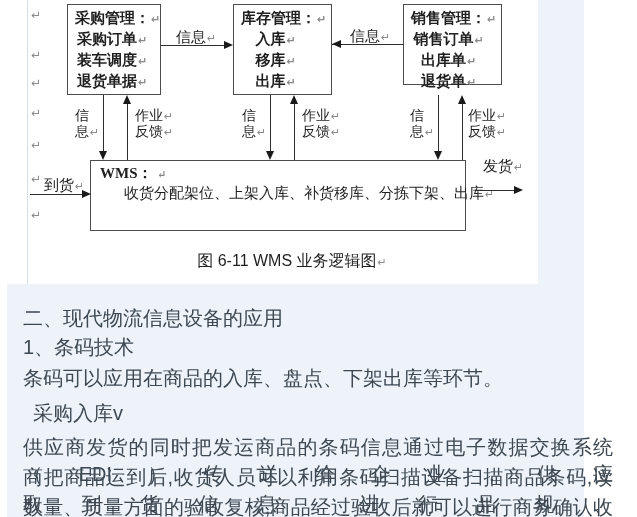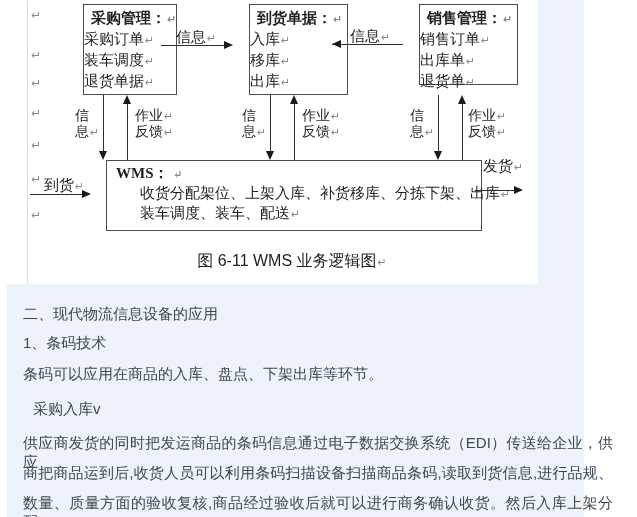--- a/index.html
+++ b/index.html
@@ -11,41 +11,41 @@
     position:relative;width:637px;height:517px;overflow:hidden;
     background:#ffffff;
   }
   .abs{position:absolute;}
   
   #panel{left:7px;top:0;width:577px;height:517px;background:#edf3f9;}
   
   #diagram{left:7px;top:0;width:531px;height:284px;background:#ffffff;color:#1f1f1f;font-size:15px;}
   #diagram .faint-edge{position:absolute;left:20px;top:0;width:1px;height:284px;background:#d3dfeb;}
   
-  .dbox{position:absolute;border:1px solid #4d4d4d;background:#fff;box-sizing:border-box;margin-left:16px;}
+  .dbox{position:absolute;border:1px solid #4d4d4d;background:#fff;box-sizing:border-box;}
   .dbox .t{font-weight:bold;padding:4px 0 0 7px;white-space:nowrap;}
-  .dbox .it{text-align:left;line-height:21px;white-space:nowrap;}
+  .dbox .it{text-align:center;line-height:21px;white-space:nowrap;font-weight:bold;}
   
   .hline{position:absolute;height:1px;background:#2e2e2e;}
   .vline{position:absolute;width:1px;background:#2e2e2e;}
   .ah{position:absolute;width:0;height:0;}
   .ah.right{border-top:4px solid transparent;border-bottom:4px solid transparent;border-left:9px solid #1a1a1a;}
   .ah.left{border-top:4px solid transparent;border-bottom:4px solid transparent;border-right:9px solid #1a1a1a;}
   .ah.down{border-left:4px solid transparent;border-right:4px solid transparent;border-top:9px solid #1a1a1a;}
   .ah.up{border-left:4px solid transparent;border-right:4px solid transparent;border-bottom:9px solid #1a1a1a;}
   
   .ret{color:#8a8a8a;font-size:11px;line-height:1;vertical-align:baseline;margin-left:1px;}
   .mmark{position:absolute;color:#8a8a8a;font-size:12px;}
   .lbl{position:absolute;white-space:nowrap;}
   .col-lbl{position:absolute;line-height:16px;font-size:14px;white-space:nowrap;}
   #wmsbox .wt{font-family:"Liberation Serif","DejaVu Serif",serif;font-weight:bold;padding:3px 0 0 9px;}
   #wmsbox .wl{padding-left:33px;line-height:20px;white-space:nowrap;}
   .caption{position:absolute;left:90px;top:251px;width:390px;text-align:center;font-size:16px;white-space:nowrap;}
   
-  .bl{position:absolute;left:23px;color:#3d4852;font-size:15px;white-space:nowrap;}
+  .bl{position:absolute;left:23px;color:#3d4852;font-size:20px;white-space:nowrap;}
   .just{width:590px;white-space:normal;text-align:justify;text-align-last:justify;}
 </style>
 </head>
 <body>
 
 <div id="stage">
   <div id="panel" class="abs"></div>
 
   <div id="diagram" class="abs">
     <div class="faint-edge"></div>
@@ -59,21 +59,21 @@
     <span class="mmark" style="left:24px;top:208px">↵</span>
 
     <div class="dbox" style="left:60px;top:4px;width:94px;height:91px">
       <div class="t"><span>采购管理：</span><span class="ret">↵</span></div>
       <div class="it" style="padding-right:4px"><span>采购订单</span><span class="ret">↵</span></div>
       <div class="it" style="padding-right:4px"><span>装车调度</span><span class="ret">↵</span></div>
       <div class="it" style="padding-right:4px"><span>退货单据</span><span class="ret">↵</span></div>
     </div>
 
     <div class="dbox" style="left:226px;top:4px;width:99px;height:91px">
-      <div class="t"><span>到货单据：</span><span class="ret">↵</span></div>
+      <div class="t"><span>库存管理：</span><span class="ret">↵</span></div>
       <div class="it" style="padding-right:14px"><span>入库</span><span class="ret">↵</span></div>
       <div class="it" style="padding-right:14px"><span>移库</span><span class="ret">↵</span></div>
       <div class="it" style="padding-right:14px"><span>出库</span><span class="ret">↵</span></div>
     </div>
 
     <div class="dbox" style="left:396px;top:4px;width:99px;height:81px">
       <div class="t"><span>销售管理：</span><span class="ret">↵</span></div>
       <div class="it" style="padding-right:8px"><span>销售订单</span><span class="ret">↵</span></div>
       <div class="it" style="padding-right:8px"><span>出库单</span><span class="ret">↵</span></div>
       <div class="it" style="padding-right:8px"><span>退货单</span><span class="ret">↵</span></div>
@@ -104,21 +104,20 @@
     <div class="vline" style="left:431px;top:95px;height:57px"></div>
     <div class="ah down" style="left:427px;top:151px"></div>
     <div class="vline" style="left:455px;top:104px;height:56px"></div>
     <div class="ah up" style="left:451px;top:95px"></div>
     <div class="col-lbl" style="left:403px;top:107px"><span>信</span><br><span>息</span><span class="ret">↵</span></div>
     <div class="col-lbl" style="left:461px;top:107px"><span>作业</span><span class="ret">↵</span><br><span>反馈</span><span class="ret">↵</span></div>
 
     <div id="wmsbox" class="dbox" style="left:83px;top:160px;width:376px;height:71px">
       <div class="wt"><span>WMS：</span> <span class="ret">↵</span></div>
       <div class="wl"><span>收货分配架位、上架入库、补货移库、分拣下架、出库</span><span class="ret">↵</span></div>
-      <div class="wl"><span>装车调度、装车、配送</span><span class="ret">↵</span></div>
     </div>
 
     <div class="lbl" style="left:37px;top:176px"><span>到货</span><span class="ret">↵</span></div>
     <div class="hline" style="left:23px;top:194px;width:53px"></div>
     <div class="ah right" style="left:75px;top:190px"></div>
 
     <div class="lbl" style="left:476px;top:157px"><span>发货</span><span class="ret">↵</span></div>
     <div class="hline" style="left:468px;top:190px;width:40px"></div>
     <div class="ah right" style="left:507px;top:186px"></div>
 

